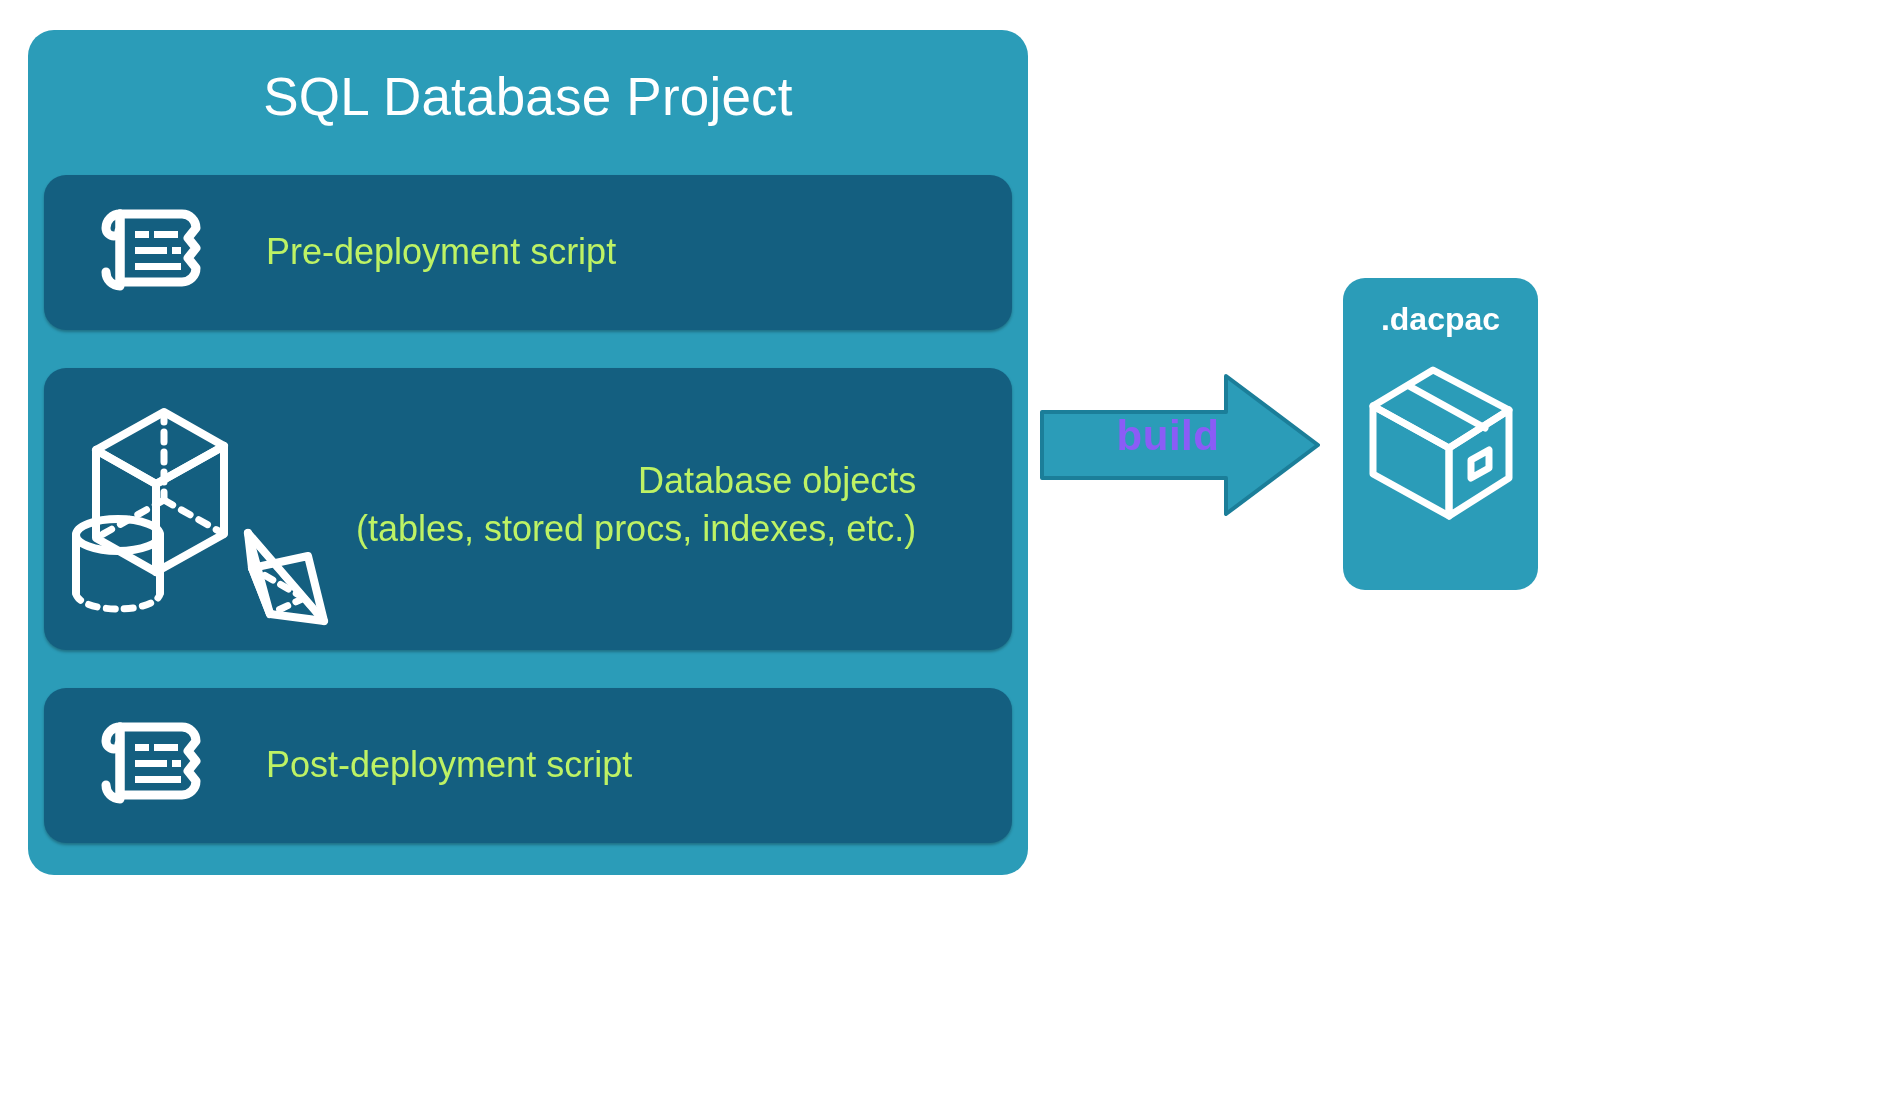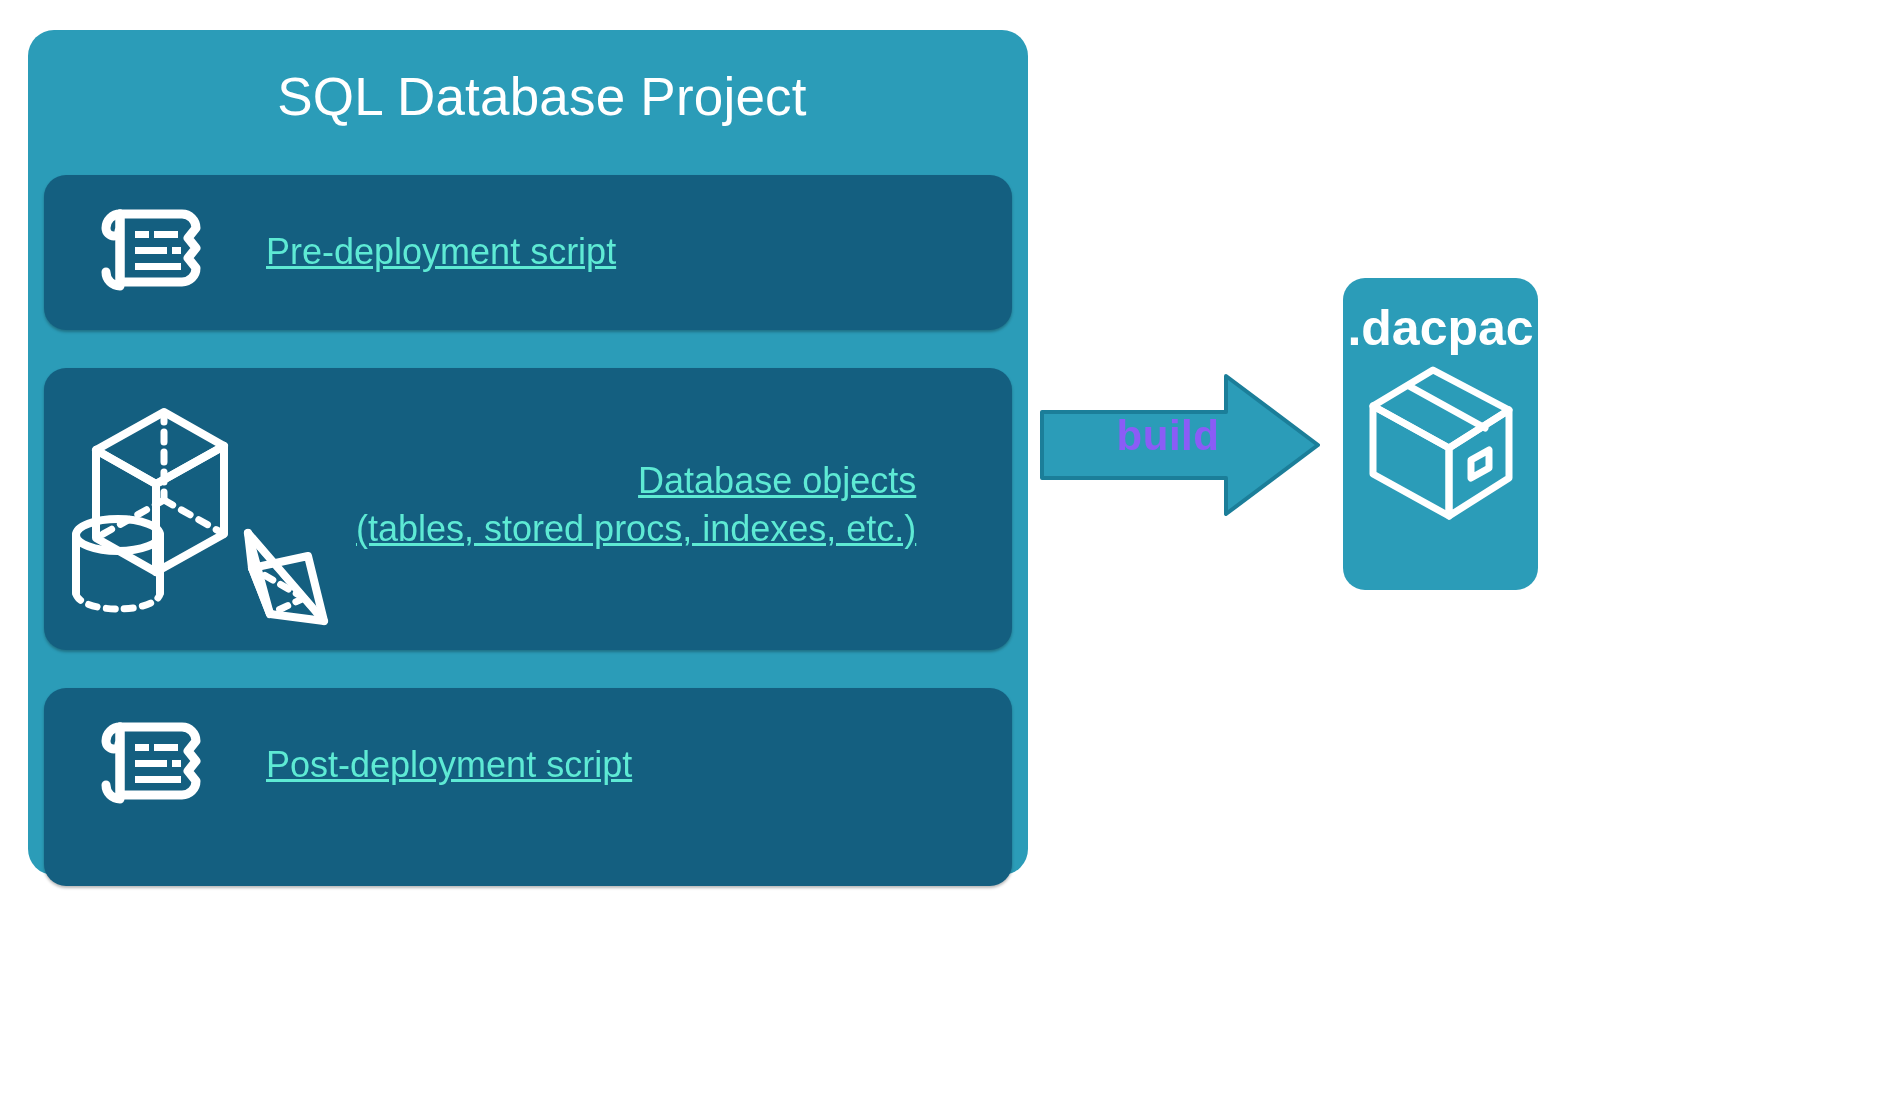--- a/index.html
+++ b/index.html
@@ -35,45 +35,43 @@
     position: absolute;
     left: 0;
     top: 40px;
     width: 1000px;
     text-align: center;
     color: #ffffff;
     font-size: 53px;
     font-weight: 400;
     letter-spacing: 0.2px;
     line-height: 1;
-    padding-left: 14px;
   }
 
   
   .panel {
     position: absolute;
     left: 16px;
     width: 968px;
     background: #145f80;
     border-radius: 22px;
     box-shadow: 0 2px 3px rgba(0,0,0,0.28);
     box-sizing: border-box;
   }
   .panel-pre  { top: 145px; height: 155px; }
   .panel-obj  { top: 338px; height: 282px; }
-  .panel-post { top: 658px; height: 198px; }
+  .panel-post { top: 658px; height: 155px; }
 
   .panel-label {
     position: absolute;
-    color: #5eead4;
+    color: #bef264;
     font-size: 36px;
     font-weight: 400;
     line-height: 1.33;
     white-space: pre-line;
-    text-decoration: underline;
   }
   .panel-pre .panel-label  { left: 222px; top: 53px; }
   .panel-post .panel-label { left: 222px; top: 53px; }
   .panel-obj .panel-label  { left: 312px; top: 89px; text-align: right; }
 
   .panel-icon {
     position: absolute;
     display: block;
   }
   .icon-scroll  { left: 46px; top: 27px; width: 120px; height: 104px; }
@@ -110,21 +108,21 @@
     background: #2b9cb8;
     border-radius: 22px;
   }
   .dacpac-title {
     position: absolute;
     left: 0;
     top: 25px;
     width: 195px;
     text-align: center;
     color: #ffffff;
-    font-size: 50px;
+    font-size: 32px;
     font-weight: bold;
     line-height: 1;
   }
   .dacpac-icon {
     position: absolute;
     left: 22px;
     top: 84px;
     width: 152px;
     height: 160px;
   }

